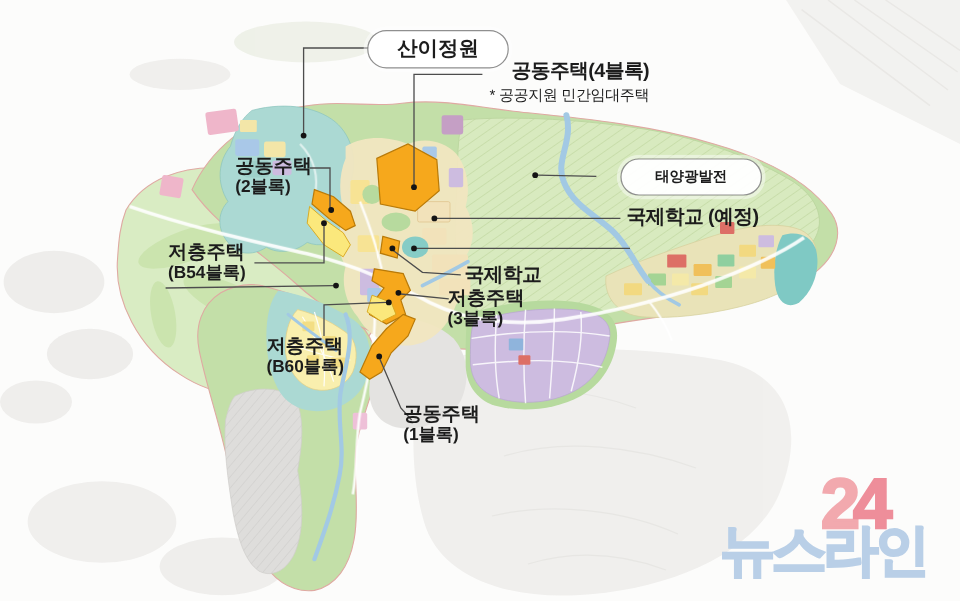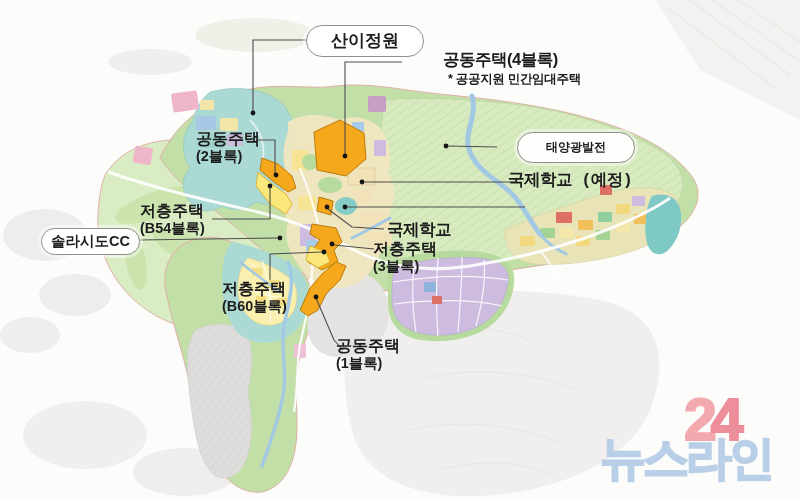--- a/index.html
+++ b/index.html
@@ -15,29 +15,29 @@
   .f-site{fill:var(--site-green,#c3dfa8);}
   .f-golf{fill:var(--golf-green,#d9ecc3);}
   .f-teal{fill:var(--teal,#abd9d3);}
   .f-lav{fill:var(--lavender,#cdbce0);}
   .f-cream{fill:var(--cream,#f2e2ba);}
   .stroke-river{stroke:var(--river-blue,#a2c9e4);fill:none;stroke-linecap:round;}
   .stroke-bound{stroke:var(--boundary-pink,#dfa9a2);}
   .leader{stroke:#4d4d4d;stroke-width:1.1;fill:none;}
   .dot{fill:#141414;}
 
-  .callout{position:absolute;font-weight:700;color:var(--label-ink,#1c1c1c);z-index:5;line-height:1.12;}
+  .callout{position:absolute;font-weight:700;color:var(--label-ink,#1c1c1c);z-index:5;line-height:1.12;text-align:right;}
   .pill{
     display:flex;align-items:center;justify-content:center;
     background:rgba(255,255,255,.96);border:1.6px solid #8f8f8f;border-radius:16px;
     box-shadow:0 0 0 3px rgba(255,255,255,.45);
   }
   .two{text-align:left;}
   .two .l2{display:block;font-size:.9em;}
-  .note{display:block;font-size:12.5px;font-weight:700;margin-top:3px;padding-left:5px;letter-spacing:-.3px;}
+  .note{display:block;font-size:12.5px;font-weight:400;margin-top:3px;padding-left:5px;letter-spacing:-.3px;}
   .bigttl{font-size:16.5px;letter-spacing:-.5px;}
 
   .watermark{position:absolute;z-index:6;pointer-events:none;white-space:nowrap;}
   .wm-name{
     position:absolute;left:572px;top:428px;font-size:46px;font-weight:700;
     color:var(--watermark-blue,#b9cfe7);letter-spacing:-3px;margin-left:28px;
     -webkit-text-stroke:2px var(--watermark-blue,#b9cfe7);
   }
   .wm-num{position:absolute;left:684px;top:386px;font-size:59px;font-weight:700;letter-spacing:-6px;}
   .wm-d2{color:var(--watermark-pink,#f2a9ae);-webkit-text-stroke:2px var(--watermark-pink,#f2a9ae);}
@@ -241,47 +241,44 @@
     <circle class="dot" cx="332" cy="244" r="2.4"></circle>
     <circle class="dot" cx="324" cy="252" r="2.4"></circle>
     <circle class="dot" cx="316" cy="297" r="2.4"></circle>
   </g>
 </svg>
 
 <div class="callout pill" style="left:306px;top:25px;width:116px;height:30px;font-size:17px;">
   <span>산이정원</span>
 </div>
 
-<div class="callout" style="left:403px;top:50px;margin-left:40px;">
+<div class="callout" style="left:403px;top:50px;">
   <span class="bigttl">공동주택(4블록)</span>
   <span class="note">* 공공지원 민간임대주택</span>
 </div>
 
 <div class="callout pill" style="left:517px;top:132px;width:116px;height:29px;font-size:12px;">
   <span>태양광발전</span>
 </div>
 
-<div class="callout bigttl" style="left:508px;top:172px;font-family:Liberation Mono, monospace;">
+<div class="callout bigttl" style="left:522px;top:172px;">
   <span>국제학교 (예정)</span>
 </div>
 
 
 <div class="callout two" style="left:196px;top:130px;width:74px;font-size:16px;">
   <span>공동주택</span>
   <span class="l2">(2블록)</span>
 </div>
 
 <div class="callout two" style="left:140px;top:202px;width:88px;font-size:16px;">
   <span>저층주택</span>
   <span class="l2">(B54블록)</span>
 </div>
 
-<div class="callout pill" style="left:41px;top:228px;width:97px;height:25px;font-size:14.5px;">
-  <span>솔라시도CC</span>
-</div>
 
 <div class="callout bigttl" style="left:387px;top:220px;">
   <span>국제학교</span>
 </div>
 
 <div class="callout two" style="left:373px;top:240px;width:78px;font-size:16px;">
   <span>저층주택</span>
   <span class="l2">(3블록)</span>
 </div>
 

